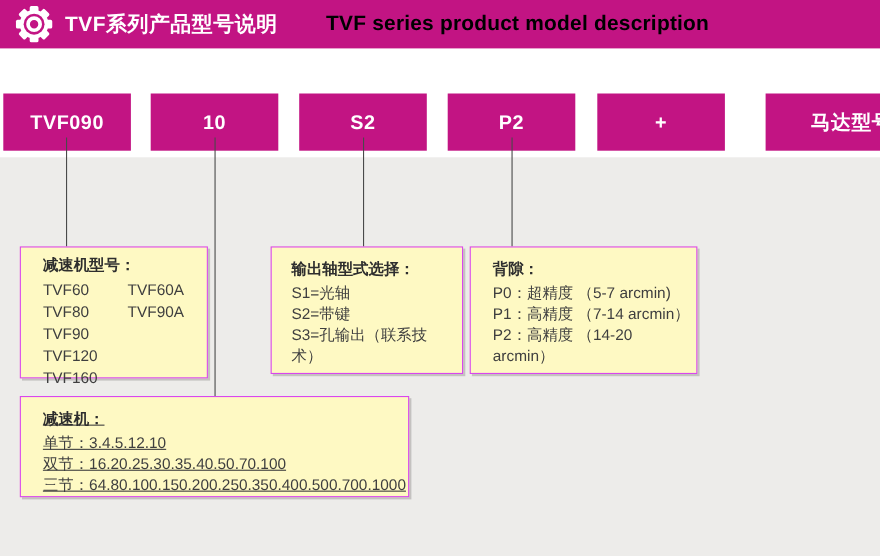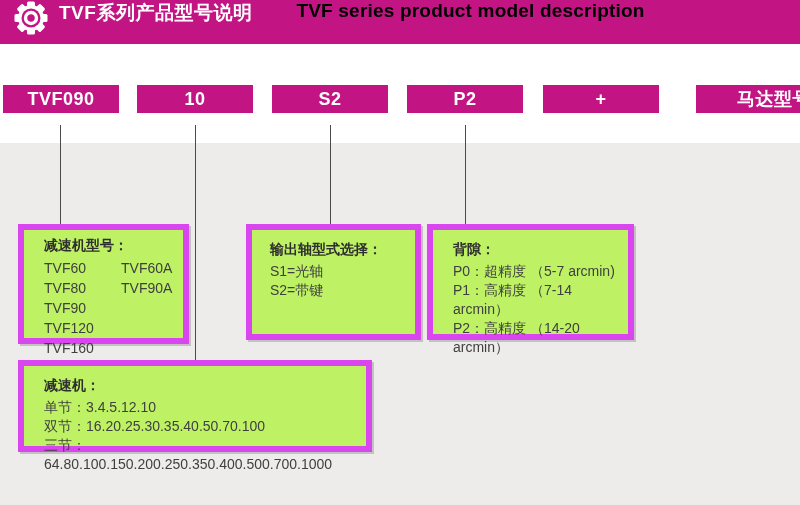--- a/index.html
+++ b/index.html
@@ -5,49 +5,49 @@
   html,body{margin:0;padding:0;}
   #page{
     position:relative;width:800px;height:505px;overflow:hidden;
     background:#ffffff;
     font-family:"Liberation Sans","DejaVu Sans",sans-serif;
     color:#3a3a3a;
   }
   
   .header{
     position:absolute;top:0;left:0;width:800px;height:44px;
-    background:#c21483;display:flex;
+    background:#c21483;display:flex;align-items:center;
   }
   .gear{margin-left:13px;width:36px;height:36px;flex:0 0 auto;}
   .title-zh{margin:0 0 0 10px;font-size:19px;font-weight:bold;color:#ffffff;letter-spacing:.5px;}
   .title-en{margin:0 0 0 44px;font-size:19px;font-weight:bold;color:#000000;letter-spacing:.2px;}
   
   .graybg{position:absolute;left:0;top:143px;width:800px;height:362px;background:#edecea;}
   
   .seg{
-    position:absolute;top:85px;width:116px;height:28px;background:#c21483;
+    position:absolute;top:85px;width:116px;height:52px;background:#c21483;
     color:#fff;font-size:18px;font-weight:bold;letter-spacing:.5px;
     display:flex;align-items:center;justify-content:center;
   }
   .s1{left:3px;} .s2{left:137px;} .s3{left:272px;} .s4{left:407px;} .s5{left:543px;} .s6{left:696px;padding-left:20px;}
   
   .conn{position:absolute;width:1px;background:#4a4a4a;top:125px;}
   .c1{left:60px;height:100px;} .c2{left:195px;height:235px;}
   .c3{left:330px;height:100px;} .c4{left:465px;height:100px;}
   
   .dbox{
-    position:absolute;background:#bef264;border:6px solid #d946ef;
+    position:absolute;background:#fef9c3;border:1px solid #d946ef;
     box-shadow:2px 2px 0 rgba(120,118,114,.35);
     box-sizing:border-box;font-size:14px;color:#3f3f3f;
   }
   .dbox .btitle{font-weight:bold;color:#2e2e2e;line-height:17px;margin:0 0 4px 0;}
   .bx-model{left:18px;top:224px;width:171px;height:120px;padding:7px 0 0 20px;}
   .bx-shaft{left:246px;top:224px;width:175px;height:116px;padding:11px 17px 0 18px;}
   .bx-backlash{left:427px;top:224px;width:207px;height:116px;padding:11px 0 0 20px;}
-  .bx-ratio{left:18px;top:360px;width:354px;height:92px;padding:11px 0 0 20px;}
+  .bx-ratio{left:18px;top:360px;width:354px;height:92px;padding:11px 0 0 20px;text-decoration:underline;}
   .cols{display:flex;}
   .col1{width:77px;} .col2{width:auto;}
   .bx-model .row{line-height:20px;}
   .bx-shaft .row,.bx-backlash .row,.bx-ratio .row{line-height:19px;}
 </style>
 </head>
 <body>
 
 <div id="page">
 
@@ -99,20 +99,21 @@
         <div class="row">TVF60A</div>
         <div class="row">TVF90A</div>
       </div>
     </div>
   </div>
 
   <div class="dbox bx-shaft">
     <div class="btitle">输出轴型式选择：</div>
     <div class="row">S1=光轴</div>
     <div class="row">S2=带键</div>
+    <div class="row">S3=孔输出（联系技术）</div>
   </div>
 
   <div class="dbox bx-backlash">
     <div class="btitle">背隙：</div>
     <div class="row">P0：超精度 （5-7 arcmin)</div>
     <div class="row">P1：高精度 （7-14 arcmin）</div>
     <div class="row">P2：高精度 （14-20 arcmin）</div>
   </div>
 
   <div class="dbox bx-ratio">

